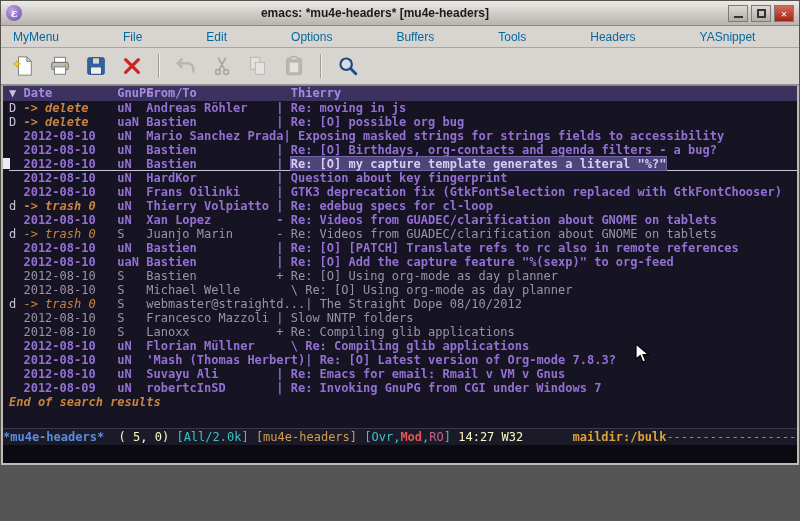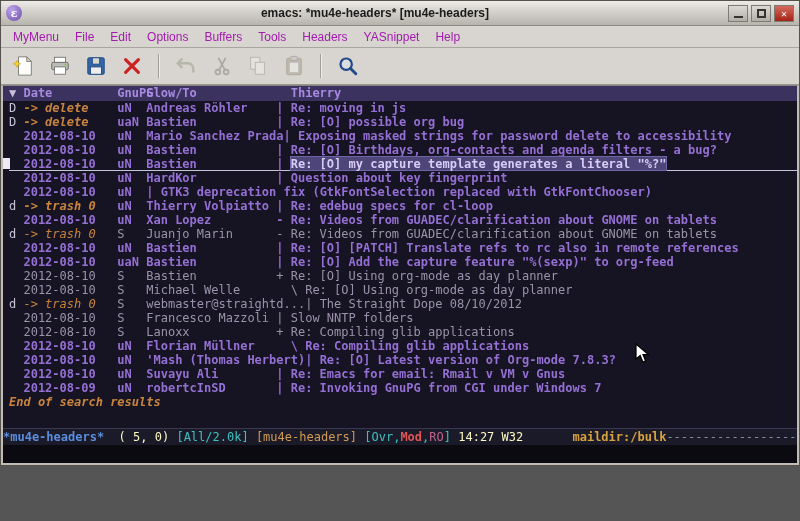--- a/index.html
+++ b/index.html
@@ -25,21 +25,21 @@
   .window-controls { display:flex; gap:3px; flex:none; }
   .wbtn { width:20px; height:17px; border:1px solid #7e7a74; display:flex;
     align-items:center; justify-content:center; font-size:10px; color:#222;
     background:linear-gradient(#dcd9d4,#b2aea7); }
   .wbtn-close { background:linear-gradient(#d46a5e,#a32315); color:#fff; }
   .minglyph { width:9px; border-bottom:2px solid #333; margin-top:7px; }
   .maxglyph { width:9px; height:9px; border:2px solid #333; }
   
   .menubar { height:22px; flex:none; display:flex; align-items:center;
     background:#d8d4cf; border-bottom:1px solid #a9a5a0; padding-left:4px;
-    font:12px "Liberation Sans", sans-serif; color:#a21caf; }
+    font:12px "Liberation Sans", sans-serif; color:#0369a1;gap:48px; }
   .menu-item { padding:0 8px; line-height:22px; height:22px; }
   
   .toolbar { height:37px; flex:none; display:flex; align-items:center; gap:10px;
     background:#d8d4cf; border-bottom:1px solid #98948e; padding-left:10px; }
   .tbtn { width:26px; height:26px; display:flex; align-items:center; justify-content:center; }
   .tbtn.disabled { opacity:.35; filter:grayscale(.8); }
   .tb-sep { width:0; height:24px; border-left:1px solid #a19d96; border-right:1px solid #f0ede8; margin:0 3px; }
   
   .frame { flex:1; min-height:0; display:flex; flex-direction:column;
     border-left:2px solid #c0bcb5; border-right:2px solid #c0bcb5; border-bottom:2px solid #c0bcb5;
@@ -179,21 +179,21 @@
         </svg>
       </div>
     </div>
 
   <div class="frame">
     <div class="text-area">
       <div class="header-line">
         <span class="col col-marker">▼</span>
         <span class="col col-date">Date</span>
         <span class="col col-flags">GnuPG</span>
-        <span class="col col-from">Slow/To</span>
+        <span class="col col-from">From/To</span>
         <span class="col col-sep-h"></span>
         <span class="col">Thierry</span>
       </div>
       <div id="message-list">
           <div class="row unread">
             <span class="col col-marker">D</span>
             <span class="col col-date action">-&gt; delete</span>
             <span class="col col-flags">uN</span>
             <span class="col col-from">Andreas Röhler</span>
             <span class="col col-sep">| </span>
@@ -206,21 +206,21 @@
             <span class="col col-from">Bastien</span>
             <span class="col col-sep">| </span>
             <span class="col col-subject">Re: [O] possible org bug</span>
           </div>
           <div class="row unread">
             <span class="col col-marker"></span>
             <span class="col col-date">2012-08-10</span>
             <span class="col col-flags">uN</span>
             <span class="col col-from">Mario Sanchez Prada</span>
             <span class="col col-sep">| </span>
-            <span class="col col-subject">Exposing masked strings for password delete to accessibility</span>
+            <span class="col col-subject">Exposing masked strings for strings fields to accessibility</span>
           </div>
           <div class="row unread">
             <span class="col col-marker"></span>
             <span class="col col-date">2012-08-10</span>
             <span class="col col-flags">uN</span>
             <span class="col col-from">Bastien</span>
             <span class="col col-sep">| </span>
             <span class="col col-subject">Re: [O] Birthdays, org-contacts and agenda filters - a bug?</span>
           </div>
           <div class="row unread current">
@@ -237,20 +237,21 @@
             <span class="col col-date">2012-08-10</span>
             <span class="col col-flags">uN</span>
             <span class="col col-from">HardKor</span>
             <span class="col col-sep">| </span>
             <span class="col col-subject">Question about key fingerprint</span>
           </div>
           <div class="row unread">
             <span class="col col-marker"></span>
             <span class="col col-date">2012-08-10</span>
             <span class="col col-flags">uN</span>
+            <span class="col col-from">Frans Oilinki</span>
             <span class="col col-sep">| </span>
             <span class="col col-subject">GTK3 deprecation fix (GtkFontSelection replaced with GtkFontChooser)</span>
           </div>
           <div class="row unread">
             <span class="col col-marker">d</span>
             <span class="col col-date action">-&gt; trash 0</span>
             <span class="col col-flags">uN</span>
             <span class="col col-from">Thierry Volpiatto</span>
             <span class="col col-sep">| </span>
             <span class="col col-subject">Re: edebug specs for cl-loop</span>

